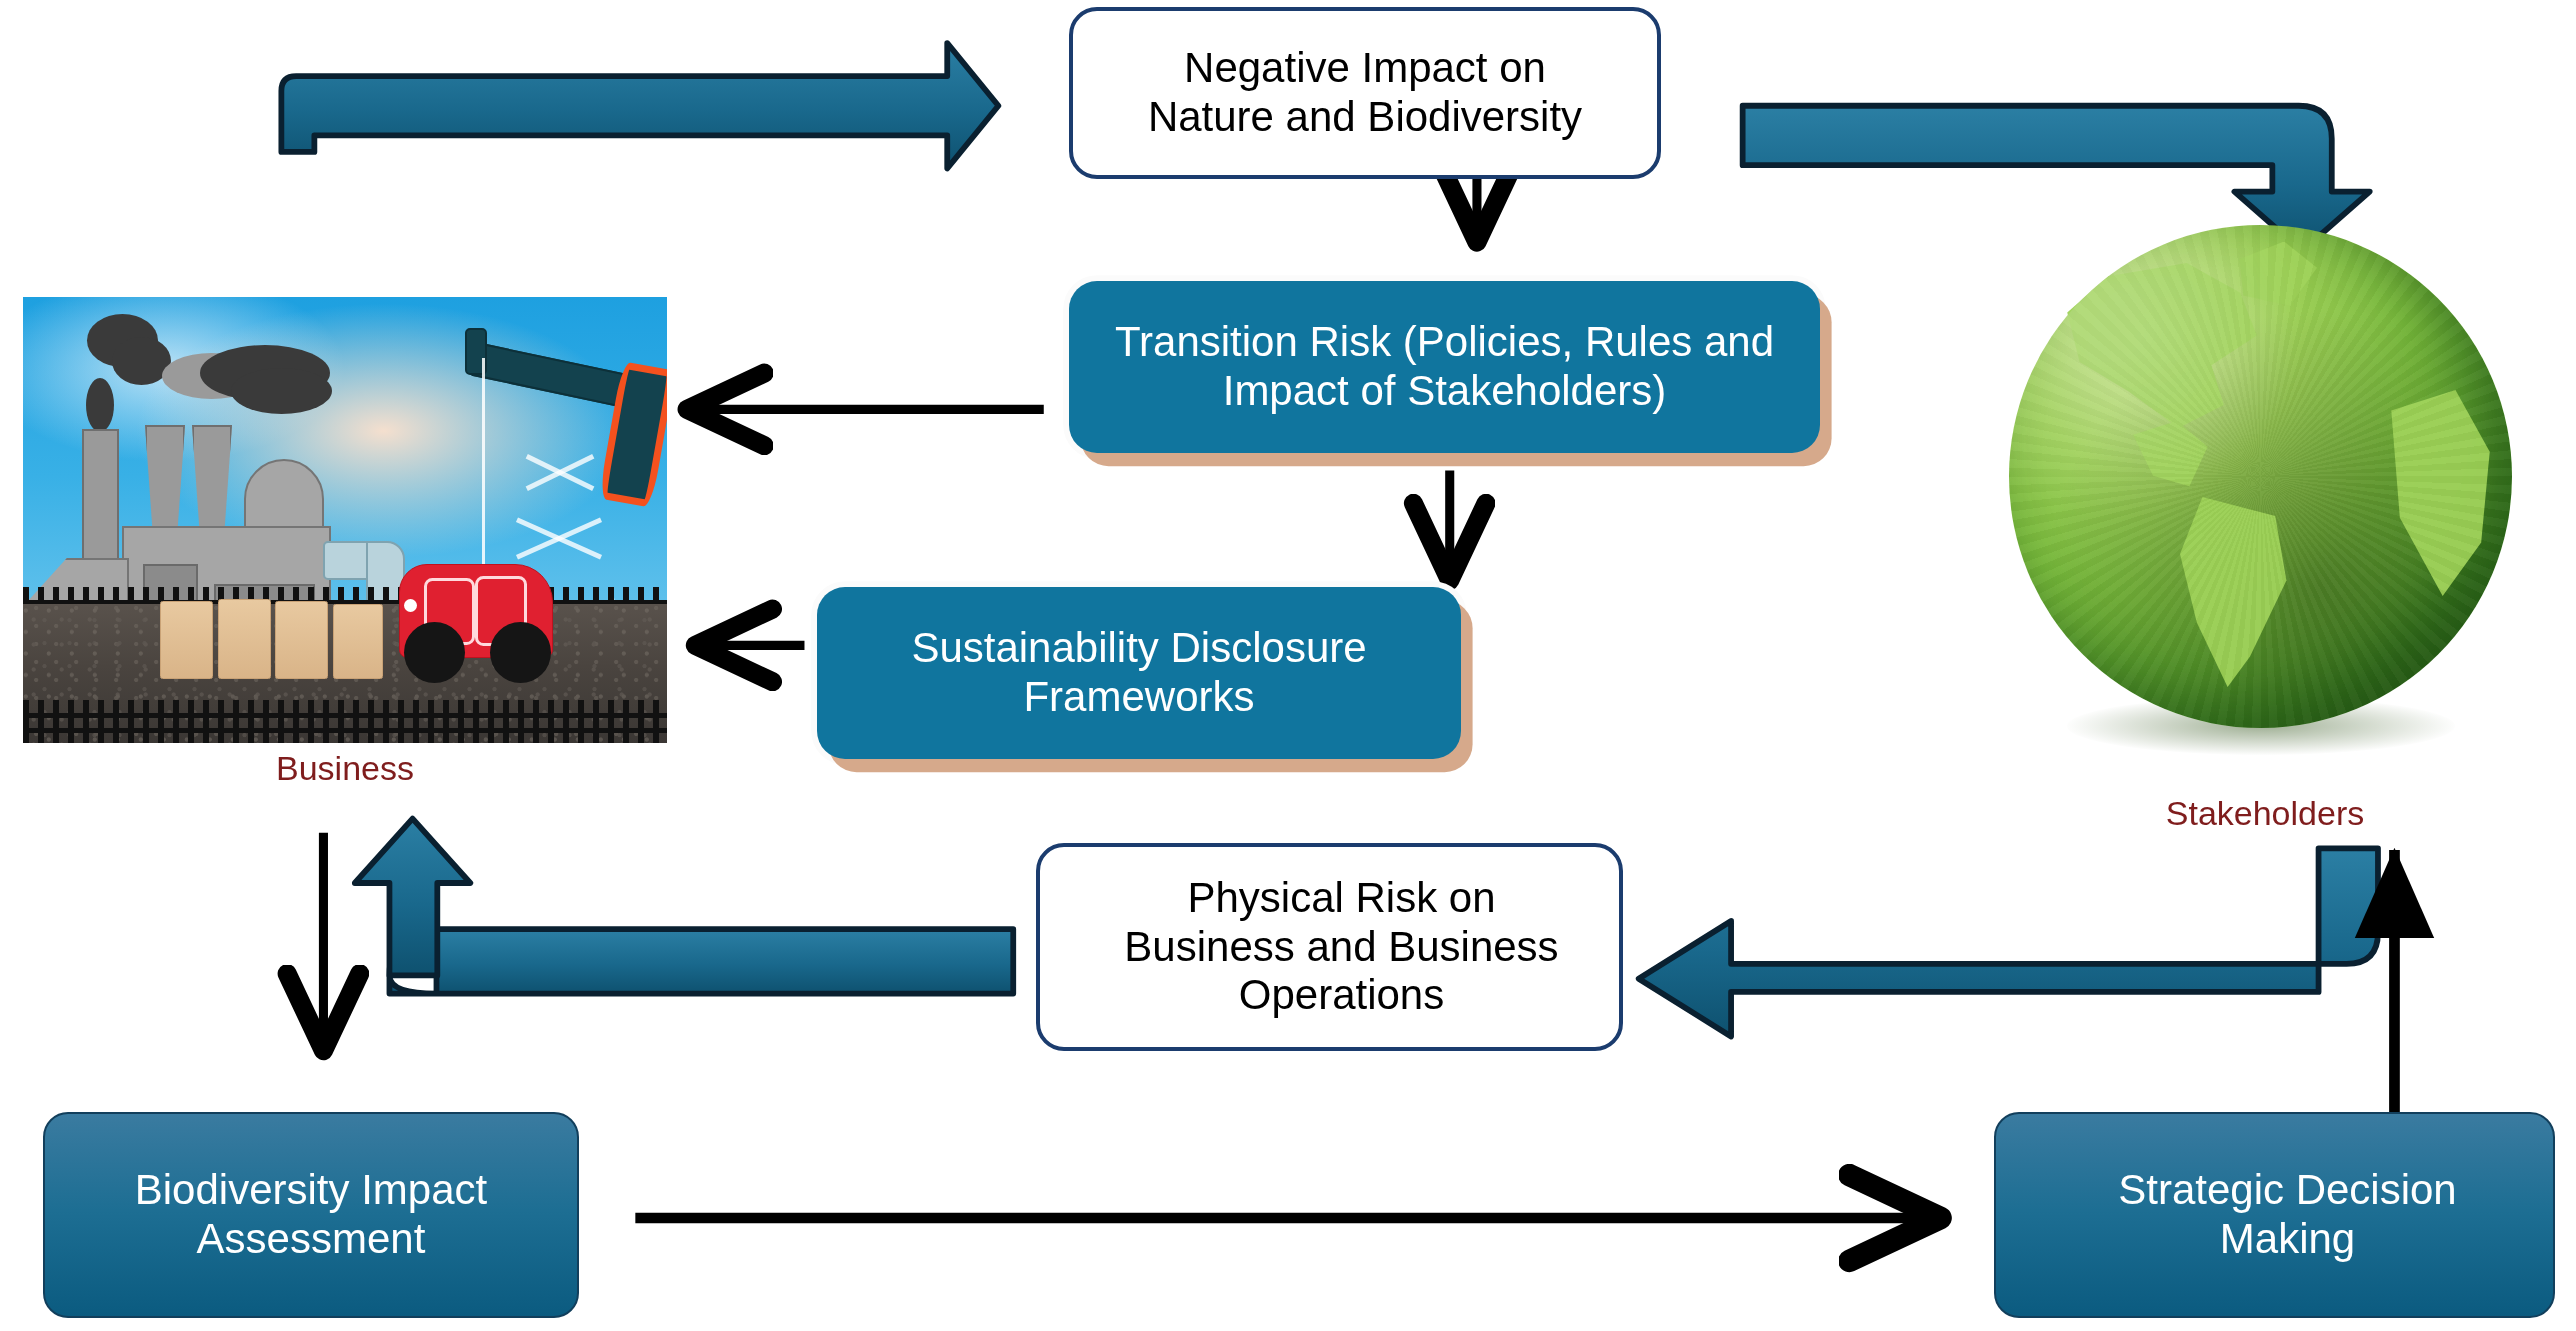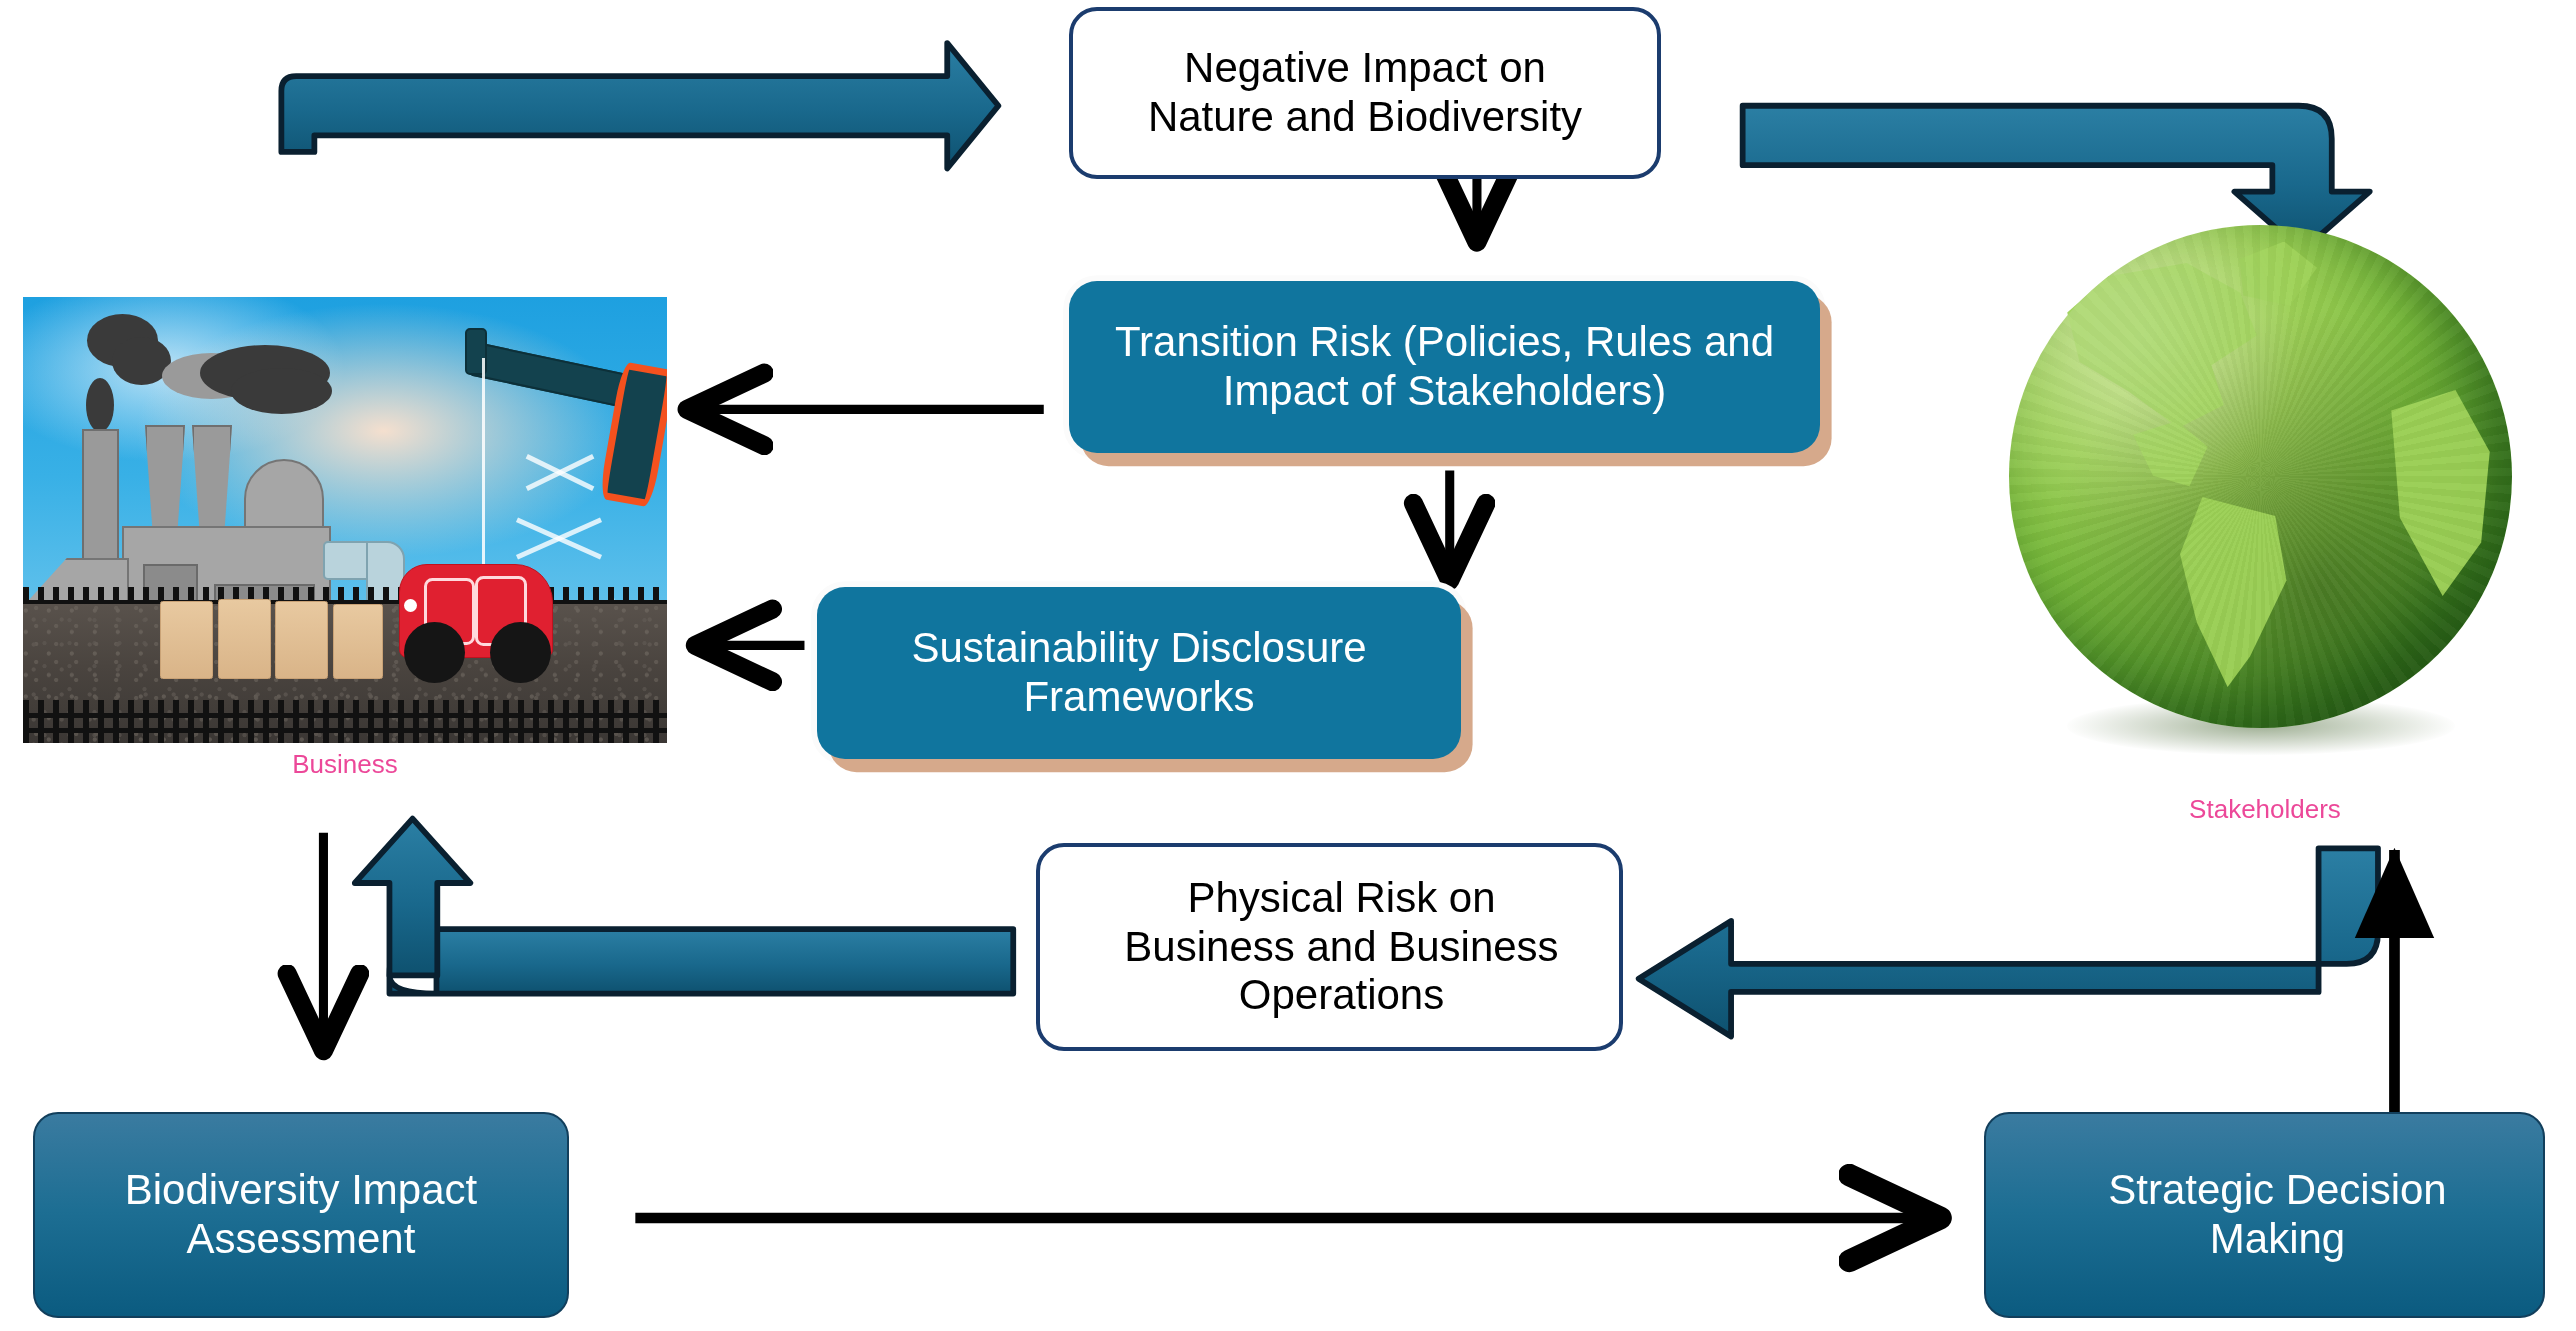--- a/index.html
+++ b/index.html
@@ -16,25 +16,25 @@
     color:#000000;font-size:42px;
   }
   
   .box-teal{
     background:#10759e;border-radius:28px;color:#ffffff;font-size:42px;
     box-shadow:11.6px 13.2px 0 0 #d6a98b, 0 0 0 5.8px #fbfbfb;
   }
   
   .box-grad{
     background:linear-gradient(180deg,#3a7ba0 0%,#1d6e93 48%,#0b5b80 100%);
-    border:2.5px solid #123f5c;border-radius:25px;color:#ffffff;font-size:42px;
+    border:2.5px solid #123f5c;border-radius:25px;color:#ffffff;font-size:42px;margin-left:10px;
   }
 
   .pic{position:absolute;overflow:hidden;}
-  .caption{position:absolute;font-size:26px;color:#ec4899;text-align:center;white-space:nowrap;}
+  .caption{position:absolute;font-size:34px;color:#7f1d1d;text-align:center;white-space:nowrap;}
 
   
   #biz{left:23px;top:297px;width:644px;height:446px;}
   #biz .sky{position:absolute;inset:0;background:
       radial-gradient(ellipse 62% 46% at 56% 30%, rgba(255,226,205,.95) 0%, rgba(255,226,205,0) 62%),
       radial-gradient(ellipse 40% 30% at 22% 16%, rgba(235,245,252,.75) 0%, rgba(235,245,252,0) 70%),
       linear-gradient(180deg,#1ea0e0 0%,#38b0e6 40%,#63c2ec 72%,#8fd2f0 100%);}
   #biz .ground{position:absolute;left:0;right:0;bottom:0;height:139px;
       background:linear-gradient(180deg,#59524c 0%,#4a443f 45%,#3b3734 100%);}
   #biz .ground:after{content:"";position:absolute;inset:0;opacity:.5;

